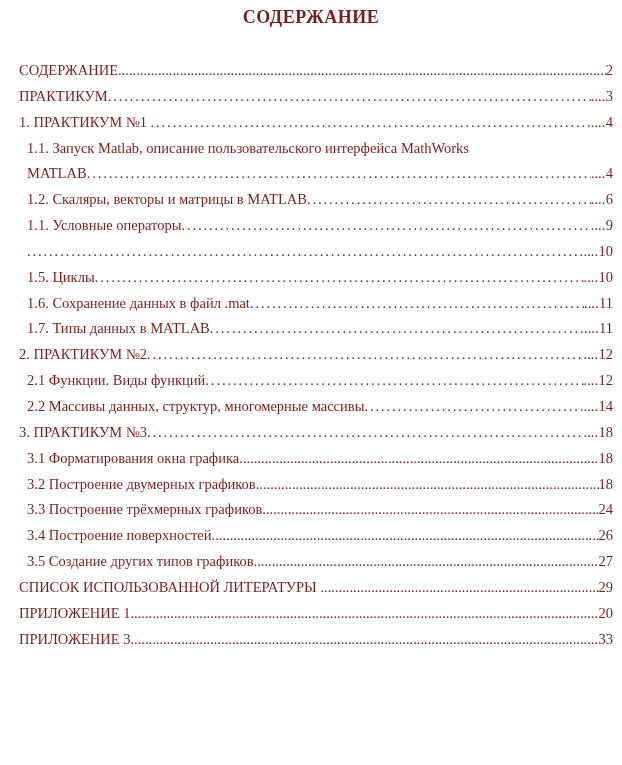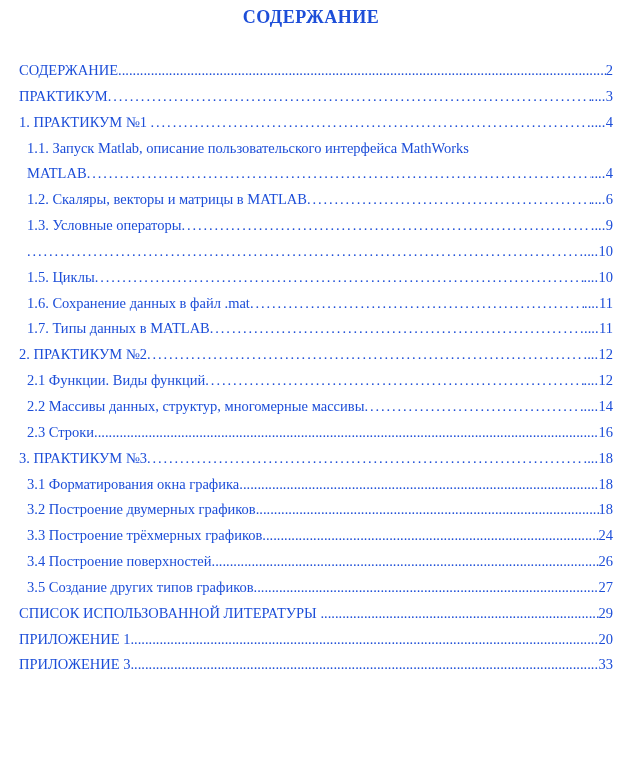--- a/index.html
+++ b/index.html
@@ -1,21 +1,21 @@
 <!DOCTYPE html>
 <html><head>
 <meta charset="utf-8">
 <style>
   html, body { margin: 0; padding: 0; background: #ffffff; }
   .page {
     position: relative;
     width: 622px;
     height: 765px;
     background: #ffffff;
-    color: #1d4ed8;
+    color: #7f1d1d;
     font-family: "Liberation Serif", "DejaVu Serif", serif;
     overflow: hidden;
   }
   .doc-title {
     position: absolute;
     top: 7px;
     left: 0;
     right: 0;
     text-align: center;
     font-size: 18px;
@@ -96,21 +96,21 @@
         <span class="leader-tail"></span>
         <span class="pagenum">4</span>
       </div>
       <div class="toc-row indent1">
         <span class="toc-text">1.2. Скаляры, векторы и матрицы в MATLAB</span>
         <span class="leader coarse"></span>
         <span class="leader-tail"></span>
         <span class="pagenum">6</span>
       </div>
       <div class="toc-row indent1">
-        <span class="toc-text">1.3. Условные операторы</span>
+        <span class="toc-text">1.1. Условные операторы</span>
         <span class="leader coarse"></span>
         <span class="leader-tail"></span>
         <span class="pagenum">9</span>
       </div>
       <div class="toc-row indent1">
         <span class="leader coarse"></span>
         <span class="leader-tail"></span>
         <span class="pagenum">10</span>
       </div>
       <div class="toc-row indent1">
@@ -141,25 +141,20 @@
         <span class="toc-text">2.1 Функции. Виды функций</span>
         <span class="leader coarse"></span>
         <span class="leader-tail"></span>
         <span class="pagenum">12</span>
       </div>
       <div class="toc-row indent1">
         <span class="toc-text">2.2 Массивы данных, структур, многомерные массивы</span>
         <span class="leader coarse"></span>
         <span class="leader-tail"></span>
         <span class="pagenum">14</span>
-      </div>
-      <div class="toc-row indent1">
-        <span class="toc-text">2.3 Строки</span>
-        <span class="leader fine"></span>
-        <span class="pagenum">16</span>
       </div>
       <div class="toc-row">
         <span class="toc-text">3. ПРАКТИКУМ №3</span>
         <span class="leader coarse"></span>
         <span class="leader-tail"></span>
         <span class="pagenum">18</span>
       </div>
       <div class="toc-row indent1">
         <span class="toc-text">3.1 Форматирования окна графика</span>
         <span class="leader fine"></span>

